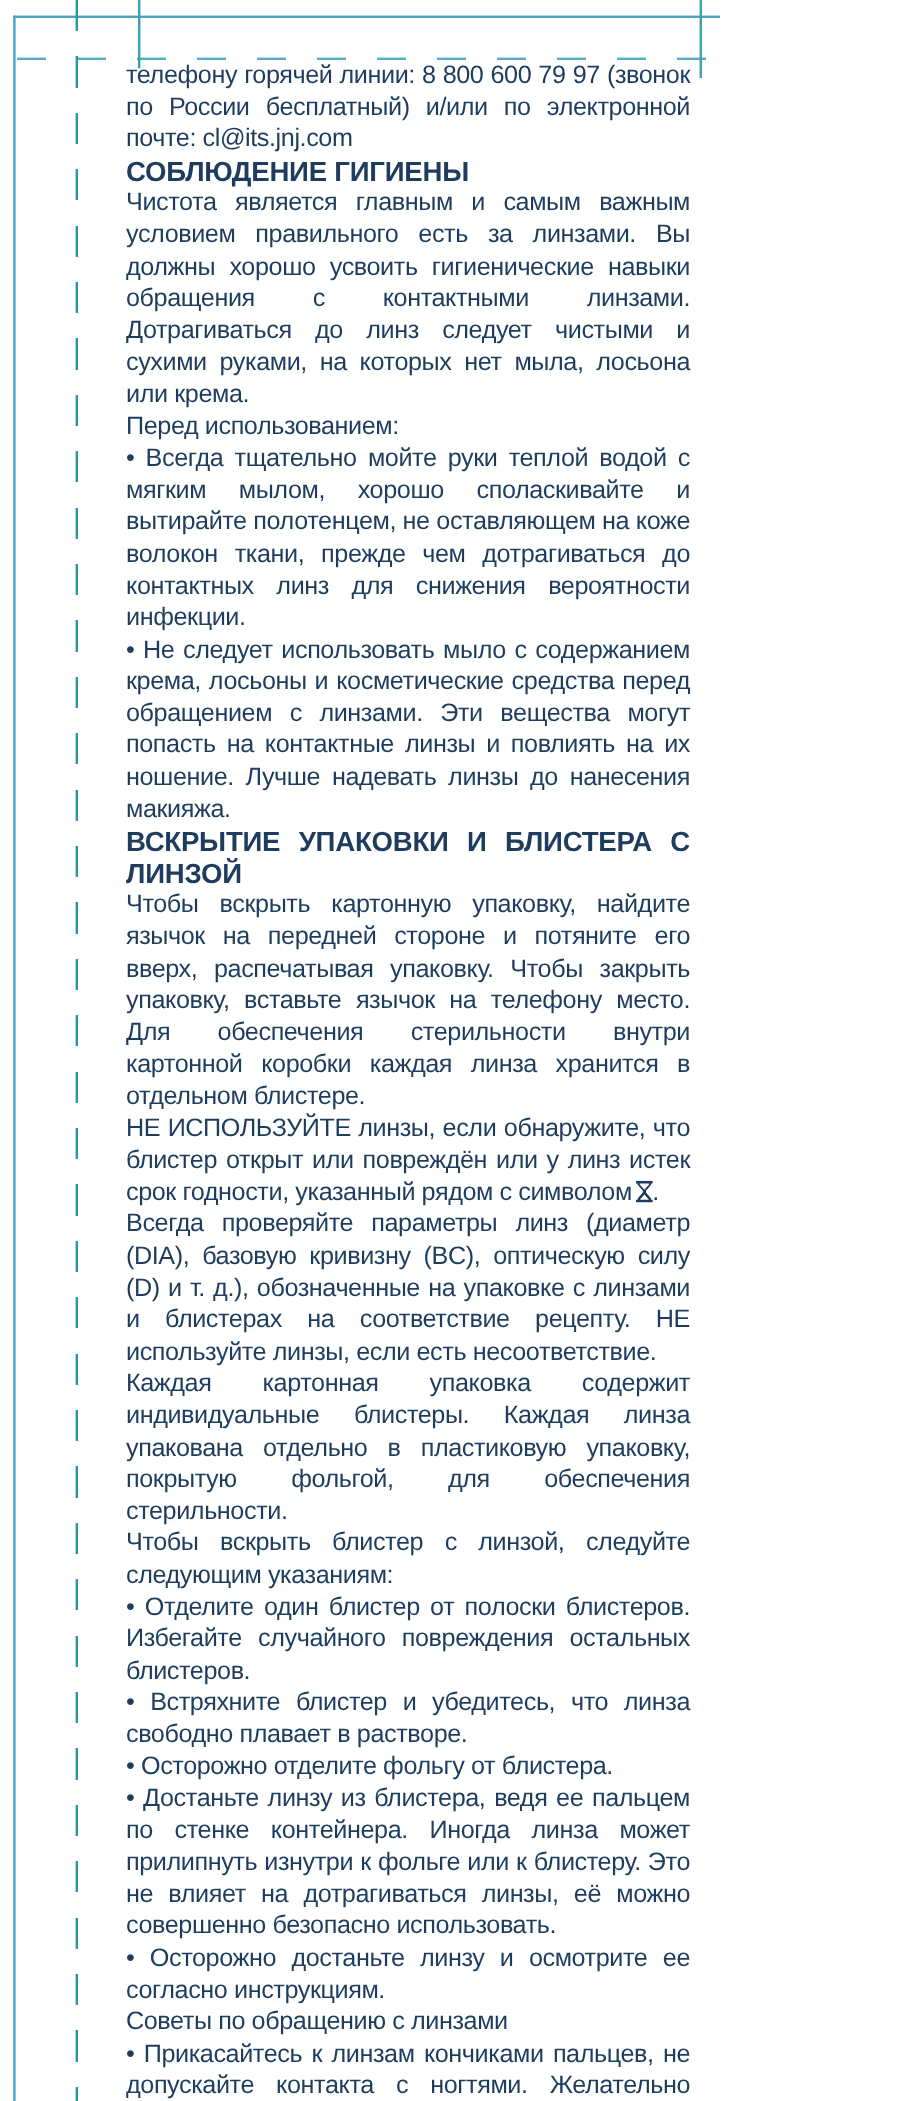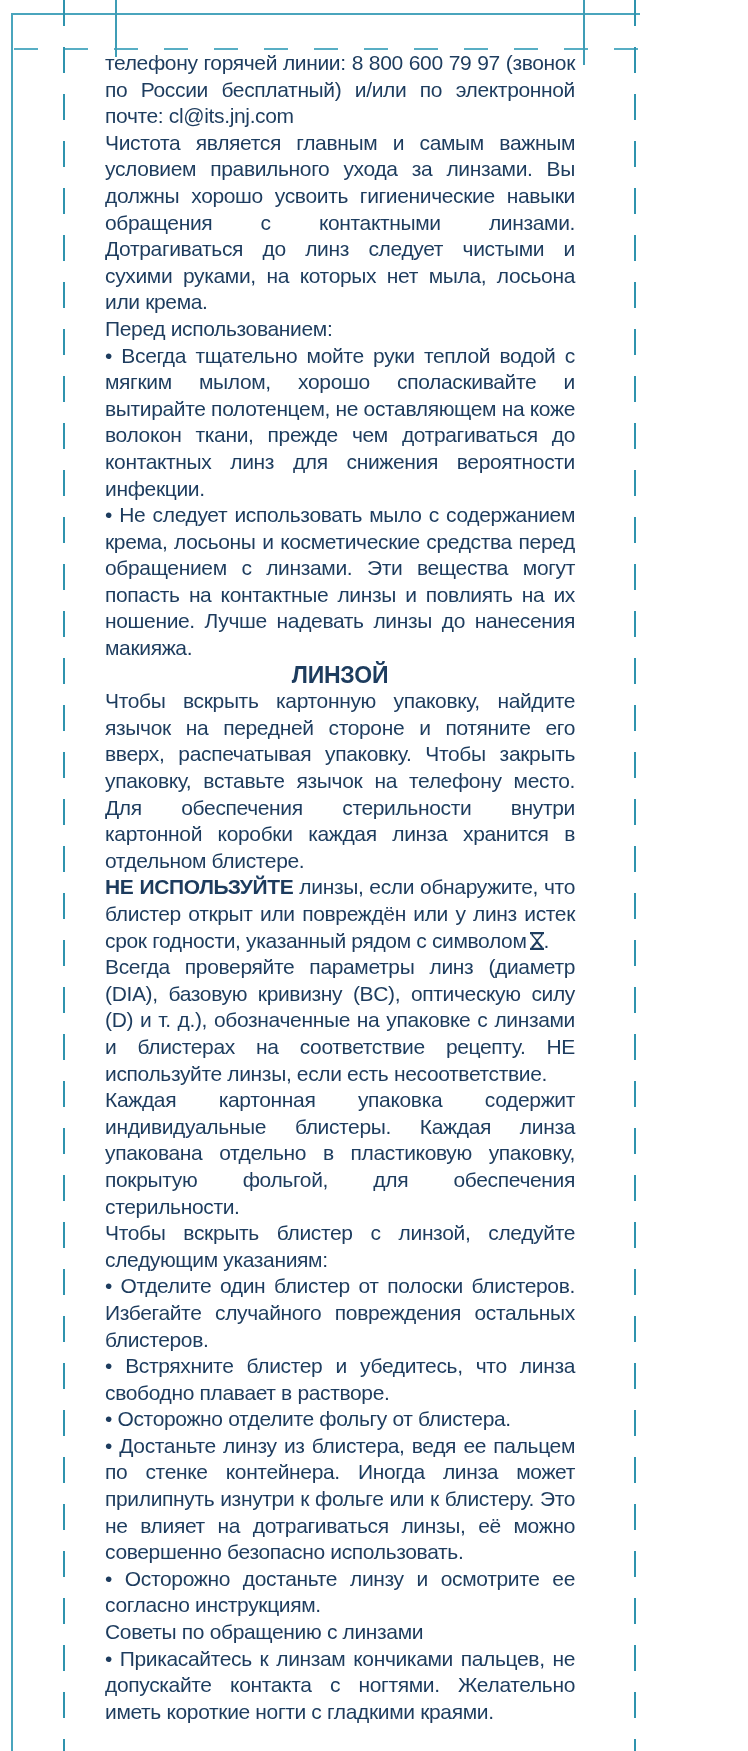--- a/index.html
+++ b/index.html
@@ -3,21 +3,20 @@
 <meta charset="utf-8">
 <style>
   html, body { margin: 0; padding: 0; background: #ffffff; }
   .canvas {
     position: relative;
     width: 600px;
     height: 1751px;
     background: #ffffff;
     overflow: hidden;
     font-family: "Liberation Sans", sans-serif;
-    padding-left: 40px;
   }
   
   .mark { position: absolute; pointer-events: none; }
   .h-solid   { left: 11px;  top: 13px; width: 737px; height: 2px; background: #4aa5bd; }
   .h-dashed  { left: 14px;  top: 48px; width: 734px; height: 2px;
                background: repeating-linear-gradient(90deg, #58aec4 0 24px, transparent 24px 50px); }
   .v-solid-left  { left: 11px;  top: 13px; width: 2px; height: 1738px; background: #4aa5bd; }
   .v-solid-right { left: 735px; top: 13px; width: 2px; height: 1738px; background: #4aa5bd; }
   .v-dashed-left  { left: 63px;  top: 0; width: 2px; height: 1751px;
                background: repeating-linear-gradient(180deg, #2f93ae 0 26px, transparent 26px 47px); }
@@ -33,23 +32,23 @@
     width: 470px;
     color: #1d3c5e;
     font-size: 21px;
     line-height: 26.6px;
     letter-spacing: -0.35px;
     text-align: justify;
   }
   .content p, .content .h1, .content .h3 { margin: 0; }
   .h1 { font-size: 23px; font-weight: 700; letter-spacing: -0.2px; }
   .h1 .jline { display: block; text-align: justify; text-align-last: justify; }
-  .h1 .nline { display: block; text-align: center; }
+  .h1 .nline { display: block; text-align: left; }
   .h3 { font-weight: 400; }
-  .bold-lead { font-weight: 700; }
+  .bold-lead { font-weight: 400; }
   .gap { margin-top: 27px; }
   .hourglass {
     display: inline-block;
     width: 14px; height: 18px;
     vertical-align: -2px;
     margin-left: 3px;
   }
 </style>
 </head>
 <body>
@@ -62,27 +61,29 @@
   <div class="mark v-solid-right"></div>
   <div class="mark v-dashed-left"></div>
   <div class="mark v-dashed-right"></div>
   <div class="mark v-tick-left"></div>
   <div class="mark v-tick-right"></div>
 
   <div class="content">
 
     <p>телефону горячей линии: 8 800 600 79 97 (звонок по России бесплатный) и/или по электронной почте: cl@its.jnj.com</p>
 
+    <p class="h1 gap">СОБЛЮДЕНИЕ ГИГИЕНЫ</p>
 
-    <p>Чистота является главным и самым важным условием правильного ухода за линзами. Вы должны хорошо усвоить гигиенические навыки обращения с контактными линзами. Дотрагиваться до линз следует чистыми и сухими руками, на которых нет мыла, лосьона или крема.</p>
+    <p>Чистота является главным и самым важным условием правильного есть за линзами. Вы должны хорошо усвоить гигиенические навыки обращения с контактными линзами. Дотрагиваться до линз следует чистыми и сухими руками, на которых нет мыла, лосьона или крема.</p>
     <p>Перед использованием:</p>
     <p>• Всегда тщательно мойте руки теплой водой с мягким мылом, хорошо споласкивайте и вытирайте полотенцем, не оставляющем на коже волокон ткани, прежде чем дотрагиваться до контактных линз для снижения вероятности инфекции.</p>
     <p>• Не следует использовать мыло с содержанием крема, лосьоны и косметические средства перед обращением с линзами. Эти вещества могут попасть на контактные линзы и повлиять на их ношение. Лучше надевать линзы до нанесения макияжа.</p>
 
     <div class="h1 gap">
+      <span class="jline">ВСКРЫТИЕ УПАКОВКИ И БЛИСТЕРА С</span>
       <span class="nline">ЛИНЗОЙ</span>
     </div>
 
     <p>Чтобы вскрыть картонную упаковку, найдите язычок на передней стороне и потяните его вверх, распечатывая упаковку. Чтобы закрыть упаковку, вставьте язычок на телефону место. Для обеспечения стерильности внутри картонной коробки каждая линза хранится в отдельном блистере.</p>
 
     <p>
       <span class="bold-lead">НЕ ИСПОЛЬЗУЙТЕ</span><span> линзы, если обнаружите, что блистер открыт или повреждён или у линз истек срок годности, указанный рядом с символом</span><svg class="hourglass" viewBox="0 0 14 18" xmlns="http://www.w3.org/2000/svg">
           <path fill="#1d3c5e" d="M0 0h14v2.2h-1.4v1.1L8.3 8.2v1.6l4.3 4.9v1.1H14V18H0v-2.2h1.4v-1.1l4.3-4.9V8.2L1.4 3.3V2.2H0V0zm3 2.2v.7l4 4.6 4-4.6v-.7H3zm4 9.2-4 4.6v-.2h8v.2l-4-4.6z"></path>
         </svg><span>.</span>
     </p>

